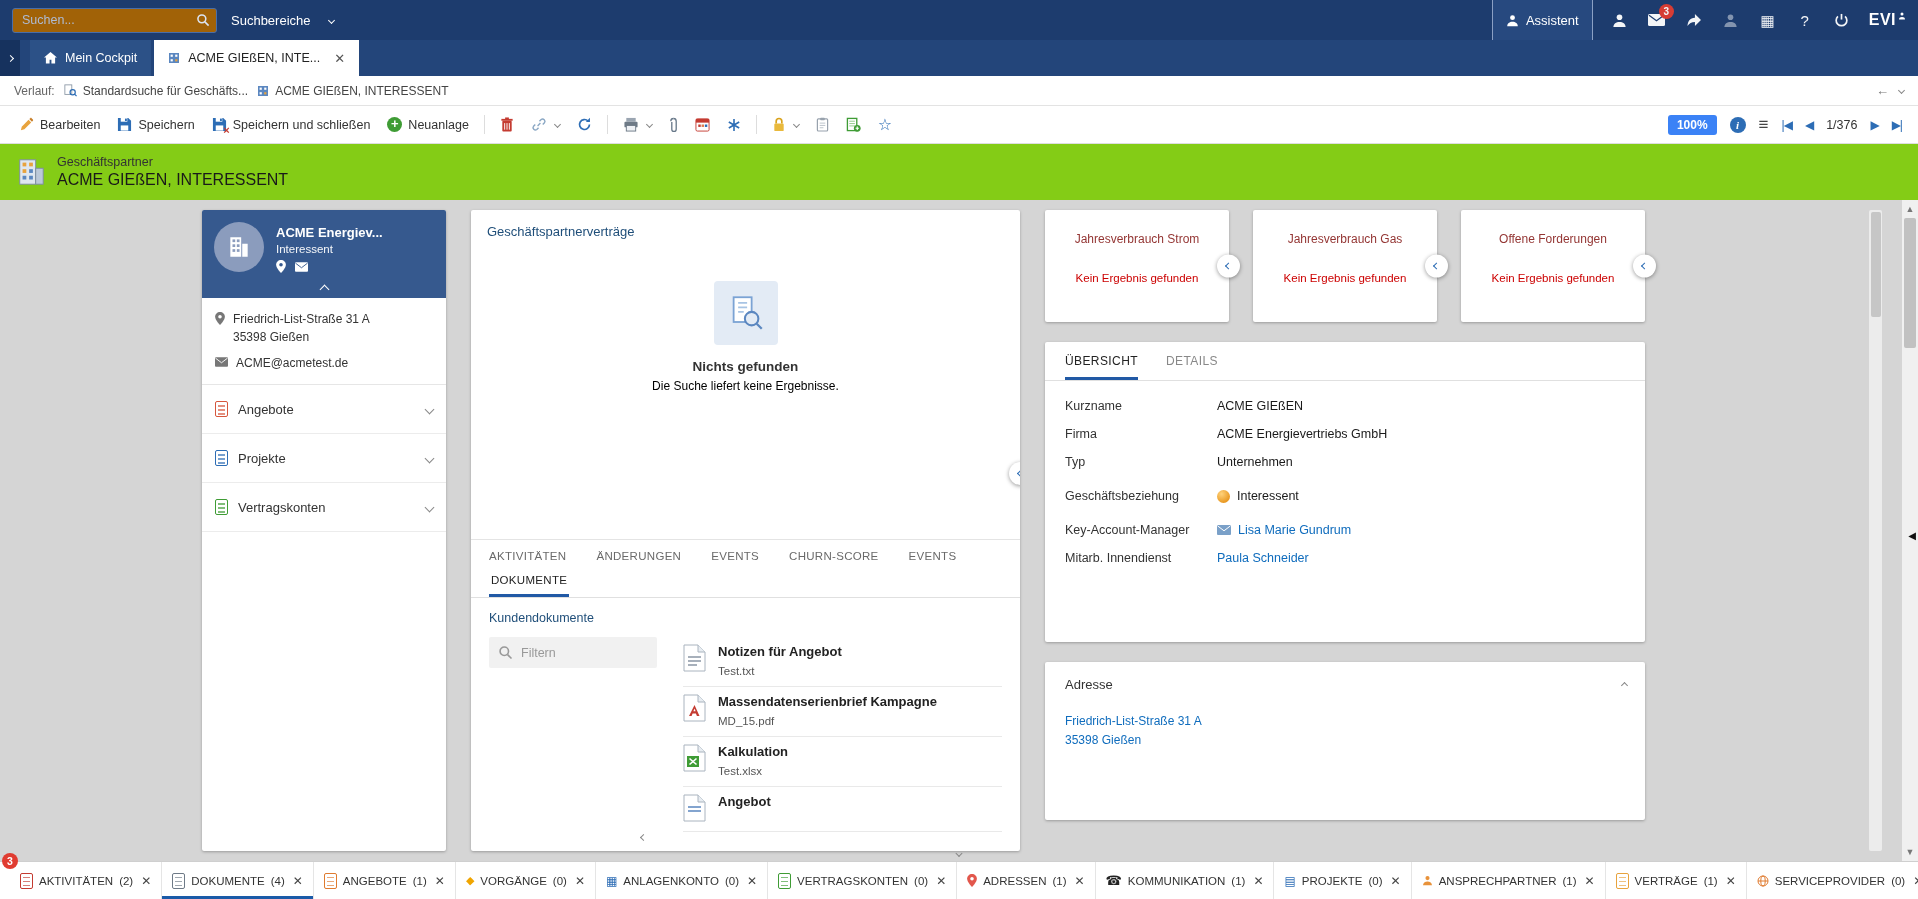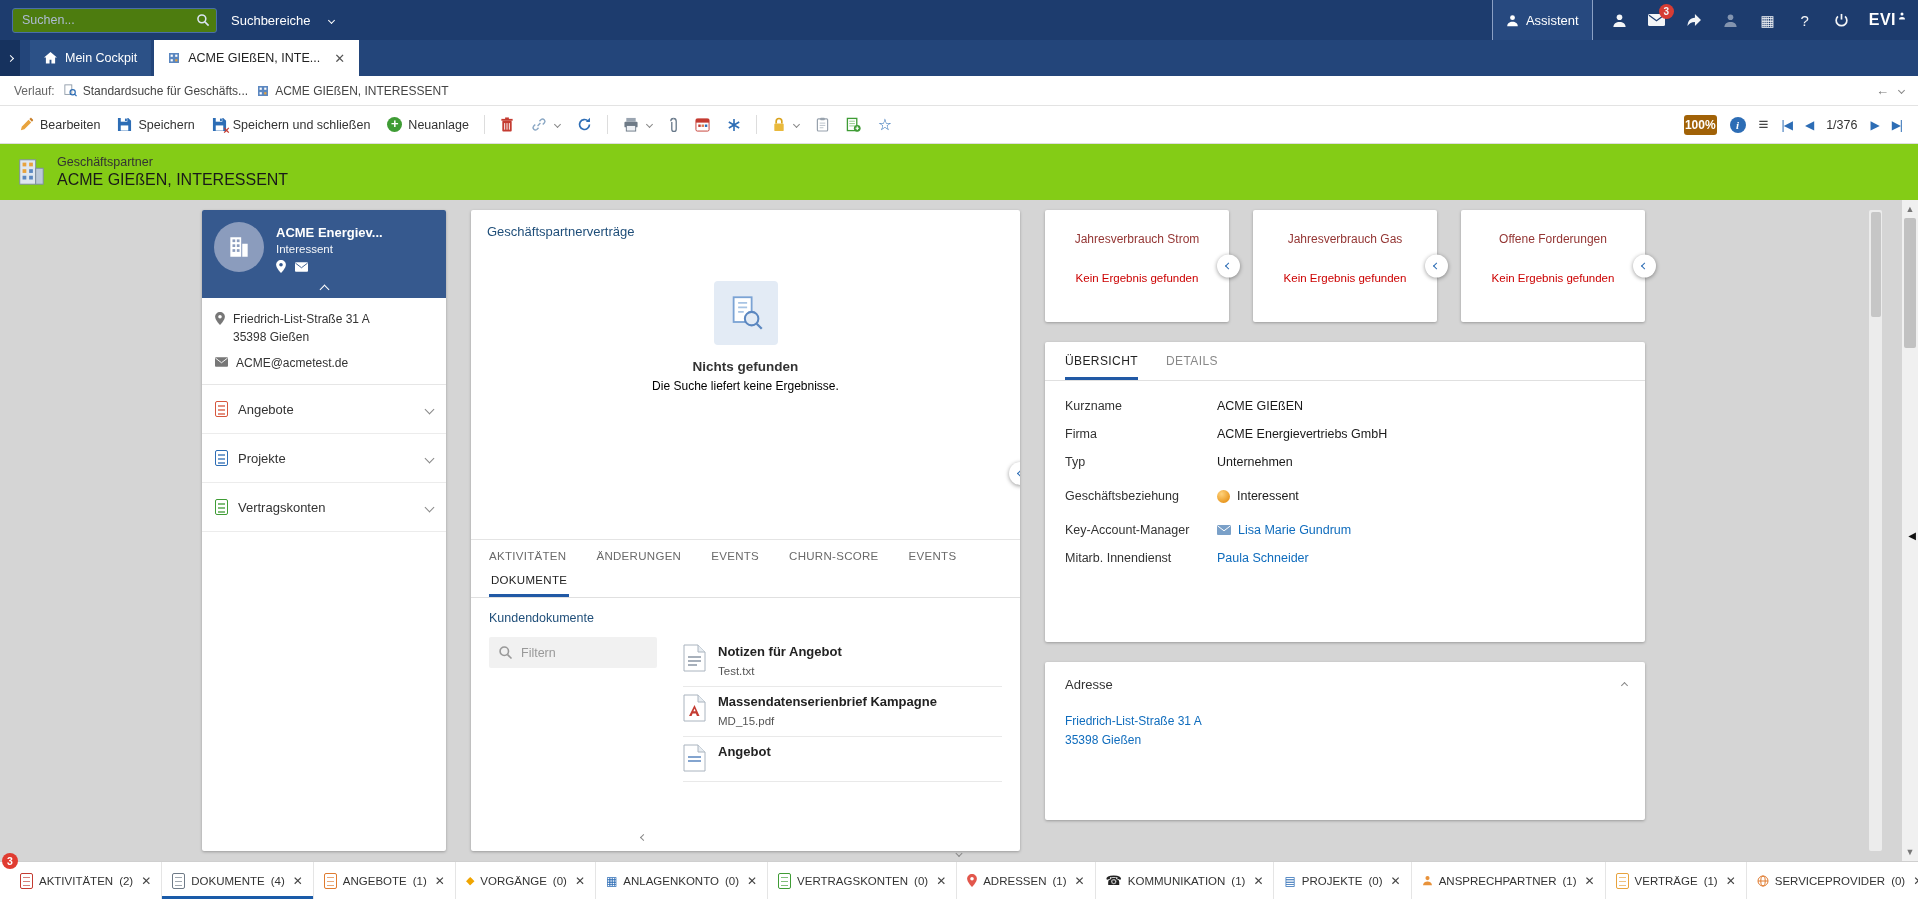--- a/index.html
+++ b/index.html
@@ -3,21 +3,21 @@
 <meta charset="utf-8">
 <style>
   * { margin:0; padding:0; box-sizing:border-box; }
   html,body { width:1918px; height:899px; overflow:hidden; }
   body { font-family:"Liberation Sans","DejaVu Sans",sans-serif; font-size:13px; color:#222; background:#d5d5d5; }
   .app { width:1918px; height:899px; display:flex; flex-direction:column; position:relative; }
 
   
   .topbar { height:40px; background:#1d3c6e; display:flex; align-items:center; padding:0 12px; gap:14px; color:#fff; flex:none; }
   .searchbox { position:relative; width:205px; }
-  .searchbox input { width:100%; height:25px; background:#4d7c0f; border:1px solid #4a6ea8; border-radius:3px; color:#dbe4f2; font-size:12.5px; padding:0 28px 0 9px; outline:none; font-family:inherit; }
+  .searchbox input { width:100%; height:25px; background:#a16207; border:1px solid #4a6ea8; border-radius:3px; color:#dbe4f2; font-size:12.5px; padding:0 28px 0 9px; outline:none; font-family:inherit; }
   .searchbox input::placeholder { color:#aebbd4; }
   .searchbox .mag { position:absolute; right:7px; top:5px; }
   .areas { display:flex; align-items:center; gap:18px; font-size:13px; cursor:pointer; }
   .top-right { margin-left:auto; display:flex; align-items:center; gap:17px; }
   .assist-pill { display:flex; align-items:center; gap:7px; border:1px solid #8ba0c4; background:#27497f; border-radius:3px; padding:15px 13px; font-size:13px; cursor:pointer; }
   .top-ico { position:relative; display:flex; align-items:center; justify-content:center; width:20px; height:20px; cursor:pointer; opacity:.95; }
   .top-ico.dim { opacity:.45; }
   .badge { position:absolute; top:-6px; right:-7px; background:#e03c31; color:#fff; border-radius:50%; min-width:15px; height:15px; font-size:10px; line-height:15px; text-align:center; font-weight:bold; }
   .glyph { font-size:15px; line-height:1; color:#fff; }
   .brand { font-weight:bold; font-size:16px; letter-spacing:.5px; display:flex; align-items:flex-start; gap:2px; }
@@ -37,21 +37,21 @@
   .bc-right .arrow { font-size:13px; cursor:pointer; }
 
   
   .toolbar { height:38px; background:#fff; border-bottom:1px solid #dedede; display:flex; align-items:center; padding:0 12px; gap:3px; flex:none; }
   .tb-btn { display:flex; align-items:center; gap:6px; font-size:12.5px; color:#333; padding:4px 7px; border-radius:2px; cursor:pointer; white-space:nowrap; }
   .tb-sep { width:1px; height:19px; background:#ddd; margin:0 5px; }
   .plus-ico { width:15px; height:15px; border-radius:50%; background:#3f9c35; color:#fff; font-size:13px; line-height:14px; text-align:center; font-weight:bold; }
   .info-ico { width:16px; height:16px; border-radius:50%; background:#2d6db5; color:#fff; font:italic bold 11px/16px "Liberation Serif",serif; text-align:center; }
   .star-g { color:#2d6db5; font-size:16px; line-height:1; }
   .tb-right { margin-left:auto; display:flex; align-items:center; gap:13px; padding-right:4px; }
-  .zoom-badge { background:#a16207; color:#fff; font-size:12px; font-weight:bold; border-radius:3px; padding:3px 1px;text-align:center; }
+  .zoom-badge { background:#3b82f6; color:#fff; font-size:12px; font-weight:bold; border-radius:3px; padding:3px 9px;text-align:center; }
   .hamb { font-size:17px; color:#444; cursor:pointer; }
   .navg { color:#2d6db5; font-size:12px; cursor:pointer; letter-spacing:-1px; }
   .page-ind { font-size:12.5px; color:#333; }
   .mini-x { position:absolute; right:-3px; bottom:-4px; color:#c43b31; font-size:11px; font-weight:bold; }
   .rel { position:relative; }
   .dd-chev { margin-left:2px; }
 
   
   .rec-header { height:56px; background:#84cc16; display:flex; align-items:center; gap:11px; padding:0 16px; flex:none; }
   .rec-kind { font-size:12.5px; color:#333; }
@@ -569,20 +569,32 @@
                 </svg>
               <div>
                 <div class="doc-t">Massendatenserienbrief Kampagne</div>
                 <div class="doc-f">MD_15.pdf</div>
               </div>
             </div>
             <div class="doc-item">
               <svg width="23" height="28" viewBox="0 0 23 28">
                   <path d="M1 1h14l7 7v19H1z" fill="#fff" stroke="#aab4bf"></path>
                   <path d="M15 1v7h7" fill="#e8edf2" stroke="#aab4bf"></path>
+                  <rect x="4" y="12" width="12" height="11" fill="#3f9c35"></rect>
+                  <path d="M6.5 14.5l7 6M13.5 14.5l-7 6" stroke="#fff" stroke-width="1.6"></path>
+                </svg>
+              <div>
+                <div class="doc-t">Kalkulation</div>
+                <div class="doc-f">Test.xlsx</div>
+              </div>
+            </div>
+            <div class="doc-item">
+              <svg width="23" height="28" viewBox="0 0 23 28">
+                  <path d="M1 1h14l7 7v19H1z" fill="#fff" stroke="#aab4bf"></path>
+                  <path d="M15 1v7h7" fill="#e8edf2" stroke="#aab4bf"></path>
                   <path d="M5 13h13M5 17h13" stroke="#5b87c0" stroke-width="1.4"></path>
                 </svg>
               <div>
                 <div class="doc-t">Angebot</div>
                 <div class="doc-f"></div>
               </div>
             </div>
           </div>
         </div>
         <span class="list-scroll-left"><span class="chev left gray sm"></span></span>

